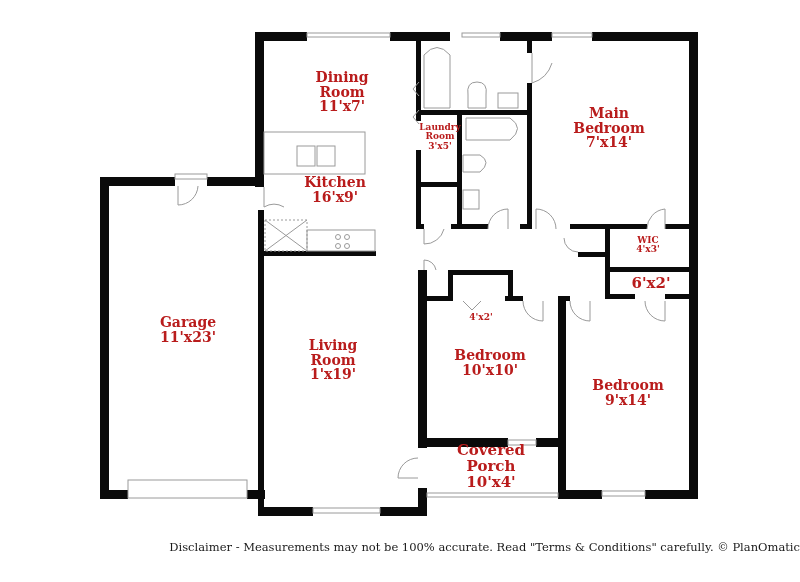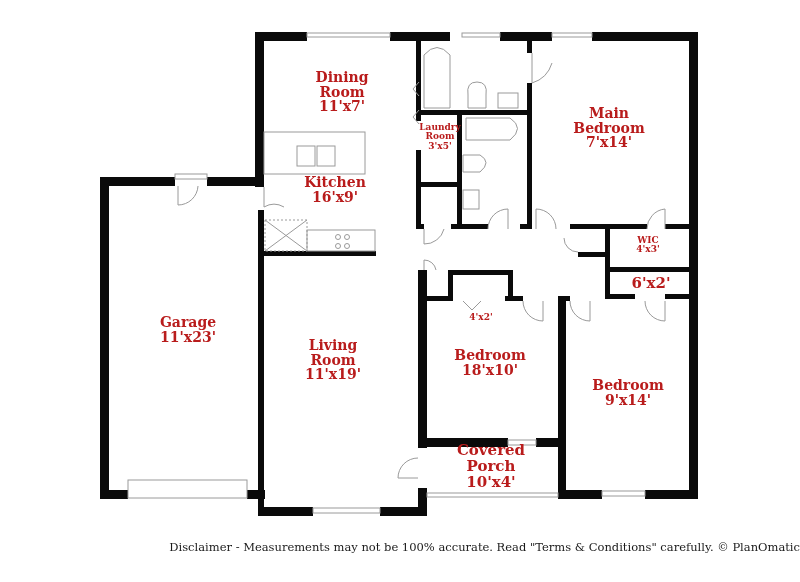--- a/index.html
+++ b/index.html
@@ -179,25 +179,25 @@
 <div class="lbl md" style="left:651px; top:284px;">
   <span>6'x2'</span>
 </div>
 <div class="lbl big" style="left:188px; top:330px;">
   <span>Garage</span>
   <span>11'x23'</span>
 </div>
 <div class="lbl big" style="left:333px; top:360px;">
   <span>Living</span>
   <span>Room</span>
-  <span>11'x19'</span>
+  <span>1'x19'</span>
 </div>
 <div class="lbl big" style="left:490px; top:363px;">
   <span>Bedroom</span>
-  <span>18'x10'</span>
+  <span>10'x10'</span>
 </div>
 <div class="lbl big" style="left:628px; top:393px;">
   <span>Bedroom</span>
   <span>9'x14'</span>
 </div>
 <div class="lbl md" style="left:491px; top:467px;">
   <span>Covered</span>
   <span>Porch</span>
   <span>10'x4'</span>
 </div>

